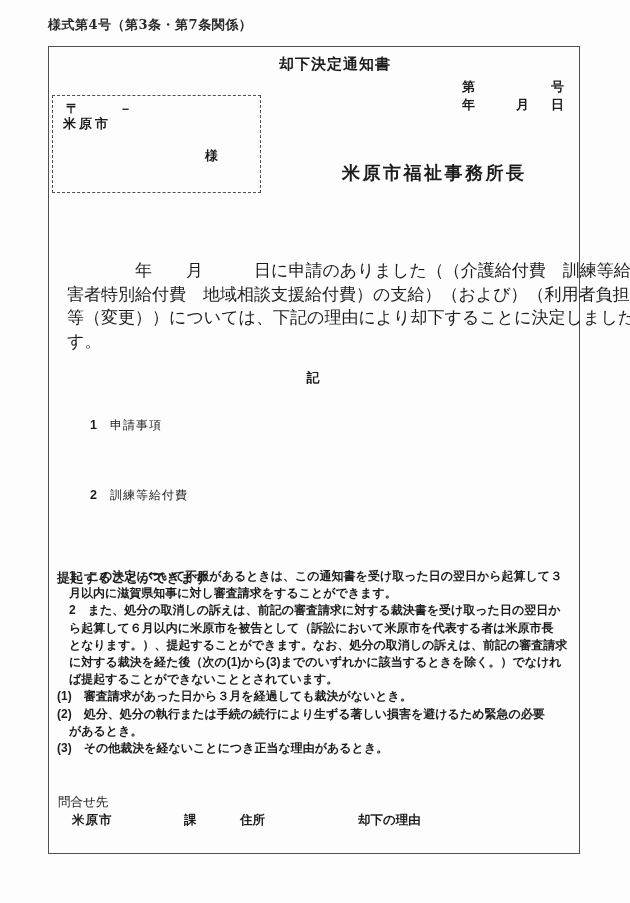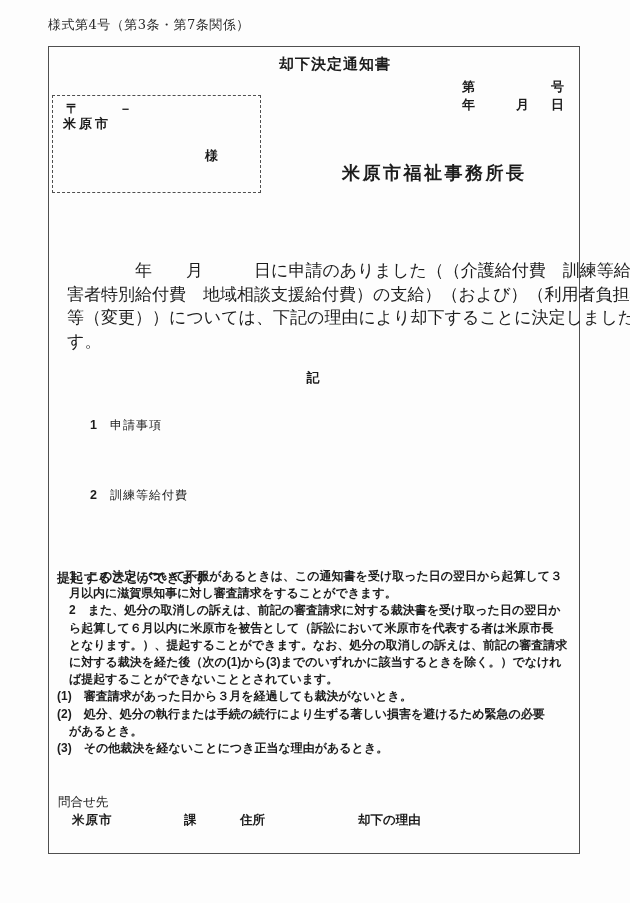--- a/index.html
+++ b/index.html
@@ -5,21 +5,21 @@
   html,body{margin:0;padding:0;background:#ffffff;}
   .page{
     position:relative;
     width:630px;height:903px;
     background:#fdfdfd;
     font-family:"Liberation Sans","DejaVu Sans",sans-serif;
     color:#1c1c1c;
     overflow:hidden;
   }
   .abs{position:absolute;line-height:1;white-space:pre;}
-  .serif{font-family:"DejaVu Serif","Liberation Serif",serif;font-weight:400;}
+  .serif{font-family:"DejaVu Serif","Liberation Serif",serif;font-weight:700;}
   .form-number{left:48px;top:18px;font-size:13px;letter-spacing:0.5px;color:#2a2a2a;}
   .frame{
     position:absolute;left:48px;top:46px;width:530px;height:806px;
     border:1.5px solid #4f4f4f;background:transparent;
   }
   .doc-title{left:48px;top:56px;width:574px;text-align:center;
     font-size:15px;font-weight:700;letter-spacing:1px;}
   .refchar{font-size:13px;font-weight:600;}
   .r-dai{left:462px;top:80px;}
   .r-go{left:551px;top:80px;}

